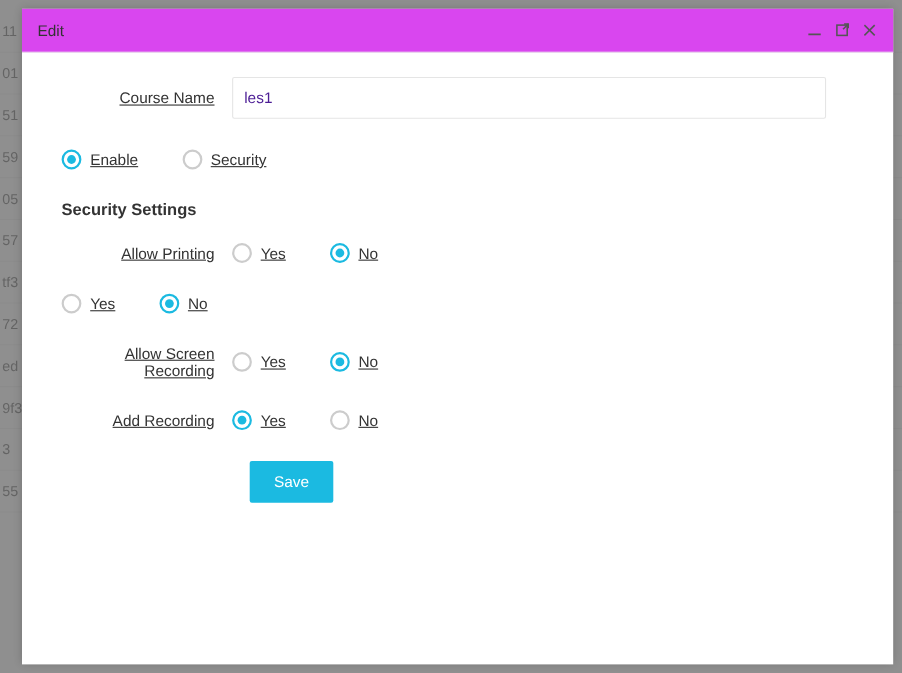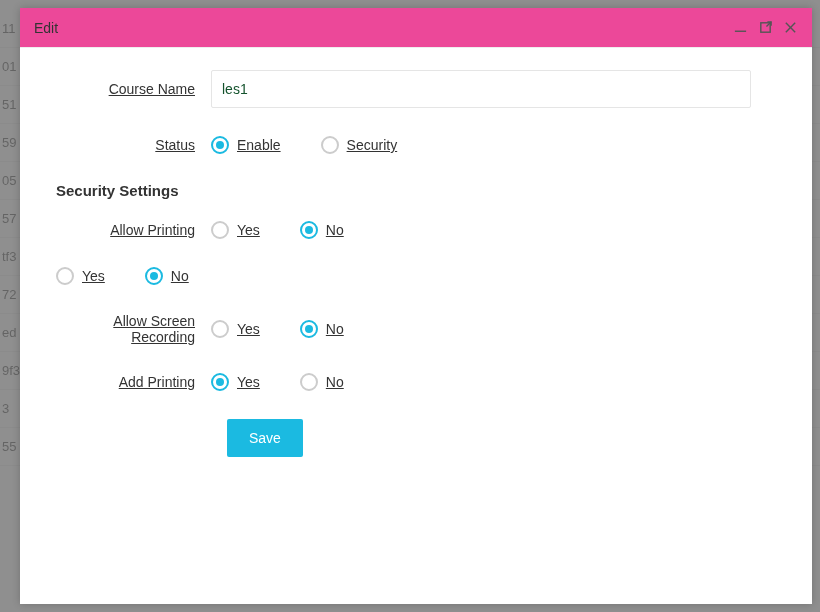--- a/index.html
+++ b/index.html
@@ -38,21 +38,21 @@
     .modal {
       position: absolute;
       top: 8px; left: 20px; right: 8px; bottom: 8px;
       background: #fff;
       box-shadow: 0 0 8px rgba(0,0,0,0.2);
     }
     .modal-header {
       height: 40px;
       line-height: 40px;
       padding: 0 14px;
-      background: #ec4899;
+      background: #d946ef;
       border-bottom: 1px solid #eee;
       display: flex;
       align-items: center;
       justify-content: space-between;
       font-size: 14px;
       color: #333;
     }
     .modal-header .title { font-weight: normal; }
     .modal-header .win-controls { display: flex; gap: 10px; align-items: center; }
     .modal-header .win-controls span { cursor: pointer; color: #555; font-size: 15px; display:inline-flex; align-items:center; }
@@ -77,21 +77,21 @@
       flex: 1;
       max-width: 540px;
     }
     .form-control input.text {
       width: 100%;
       height: 38px;
       border: 1px solid #e5e5e5;
       border-radius: 2px;
       padding: 0 10px;
       font-size: 14px;
-      color: #14532d;
+      color: #4c1d95;
       outline: none;
     }
     .section-title {
       font-weight: bold;
       font-size: 15px;
       margin: 8px 0 22px 0;
       color: #333;
     }
     .radio-group { display: flex; gap: 40px; }
     .radio-item { display: flex; align-items: center; gap: 8px; cursor: pointer; }
@@ -174,21 +174,20 @@
 
     <div class="form-row">
       <div class="form-label">Course Name</div>
       <div class="form-control">
         <input class="text" type="text" value="les1" style="">
       </div>
     </div>
 
 
     <div class="form-row">
-      <div class="form-label">Status</div>
       <div class="form-control">
         <div class="radio-group">
           <div class="radio-item">
             <span class="radio-circle selected"></span>
             <span>Enable</span>
           </div>
           <div class="radio-item">
             <span class="radio-circle"></span>
             <span>Security</span>
           </div>
@@ -239,21 +238,21 @@
           </div>
           <div class="radio-item">
             <span class="radio-circle selected"></span>
             <span>No</span>
           </div>
         </div>
       </div>
     </div>
 
     <div class="form-row">
-      <div class="form-label">Add Printing</div>
+      <div class="form-label">Add Recording</div>
       <div class="form-control">
         <div class="radio-group">
           <div class="radio-item">
             <span class="radio-circle selected"></span>
             <span>Yes</span>
           </div>
           <div class="radio-item">
             <span class="radio-circle"></span>
             <span>No</span>
           </div>

